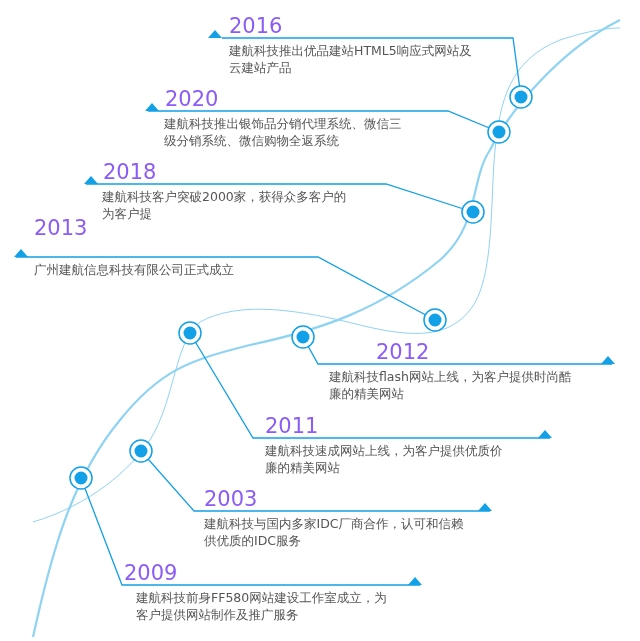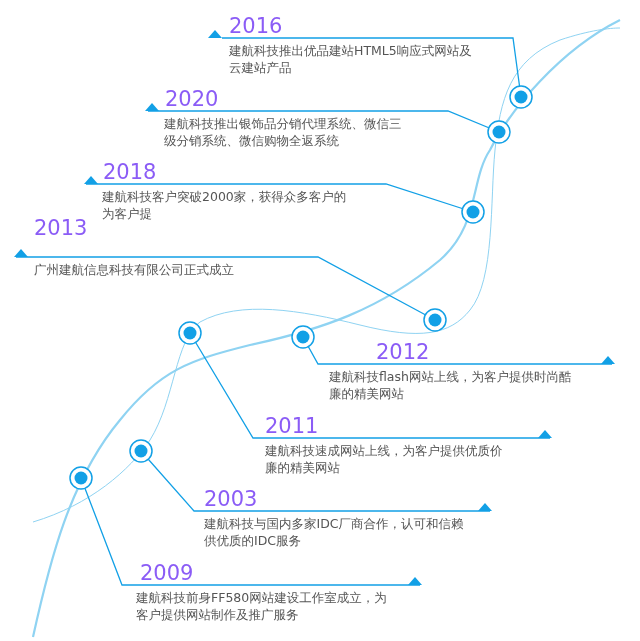--- a/index.html
+++ b/index.html
@@ -114,17 +114,17 @@
     <div class="desc" style="left:265px;top:459px;">廉的精美网站</div>
   </div>
 
   <div class="entry">
     <div class="year" style="left:204px;top:488px;">2003</div>
     <div class="desc" style="left:204px;top:515px;">建航科技与国内多家IDC厂商合作，认可和信赖</div>
     <div class="desc" style="left:204px;top:532px;text-align:right;">供优质的IDC服务</div>
   </div>
 
   <div class="entry">
-    <div class="year" style="left:140px;top:562px;">2009</div>
+    <div class="year" style="left:124px;top:562px;">2009</div>
     <div class="desc" style="left:136px;top:589px;">建航科技前身FF580网站建设工作室成立，为</div>
     <div class="desc" style="left:136px;top:606px;text-align:center;">客户提供网站制作及推广服务</div>
   </div>
 </div>
 
 </body></html>

